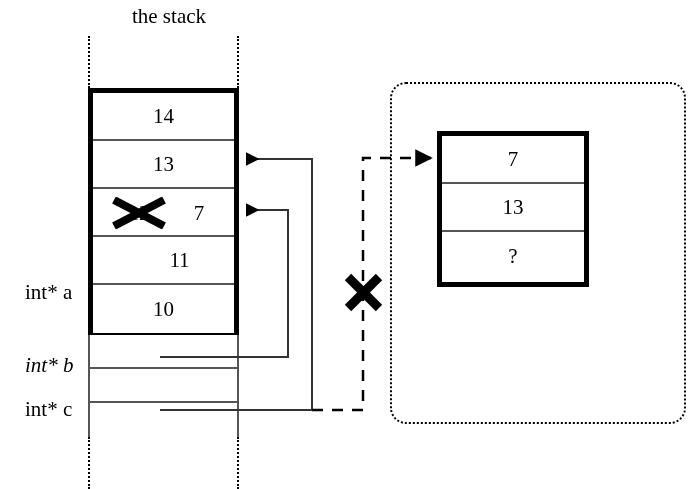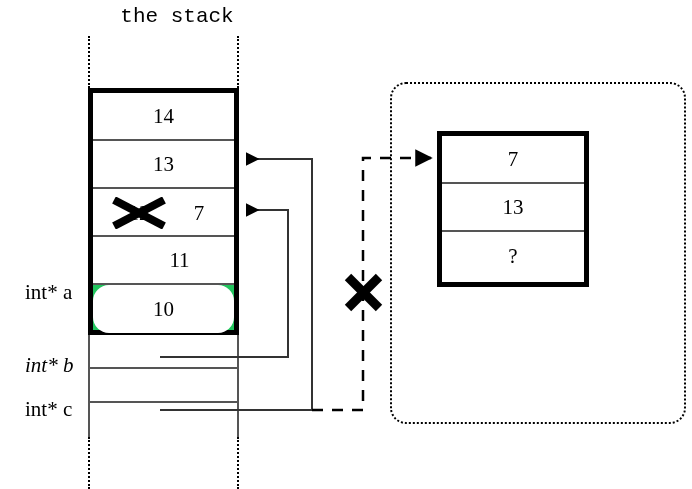--- a/index.html
+++ b/index.html
@@ -18,21 +18,21 @@
   }
 
   
   .heading {
     position: absolute;
     font-size: 21px;
     line-height: 1;
     white-space: nowrap;
     text-align: center;
   }
-  #stack-heading { left: 12px; top: 6px; width: 330px; font-family: Liberation Mono, monospace; }
+  #stack-heading { left: 4px; top: 6px; width: 330px; }
   #heap-heading  { left: 362px; top: 6px; width: 330px; }
 
   
   .rail {
     position: absolute;
     width: 0;
     border-left: 2px dotted #000;
   }
   #rail-left-top    { left: 88px;  top: 36px;  height: 52px; }
   #rail-right-top   { left: 237px; top: 36px;  height: 52px; }
@@ -202,21 +202,21 @@
       <div id="struck-value">12</div>
       <svg id="struck-x" viewBox="0 0 56 32">
         <line x1="3" y1="3" x2="53" y2="29" stroke="#000" stroke-width="8"></line>
         <line x1="53" y1="3" x2="3" y2="29" stroke="#000" stroke-width="8"></line>
       </svg>
       <div id="new-value">7</div>
     </div>
     <div class="stack-cell" style="top:144px;padding-left:32px;">
       <span>11</span>
     </div>
-    <div class="stack-cell last" style="top:192px;border-radius:16px;">
+    <div class="stack-cell last" style="top:192px;">
       <span>10</span>
     </div>
   </div>
 
   <div id="stack-ptr-frame">
     <div class="ptr-cell" style="top:0px;"></div>
     <div class="ptr-cell" style="top:34px;"></div>
     <div class="ptr-cell last" style="top:68px;"></div>
   </div>
 

